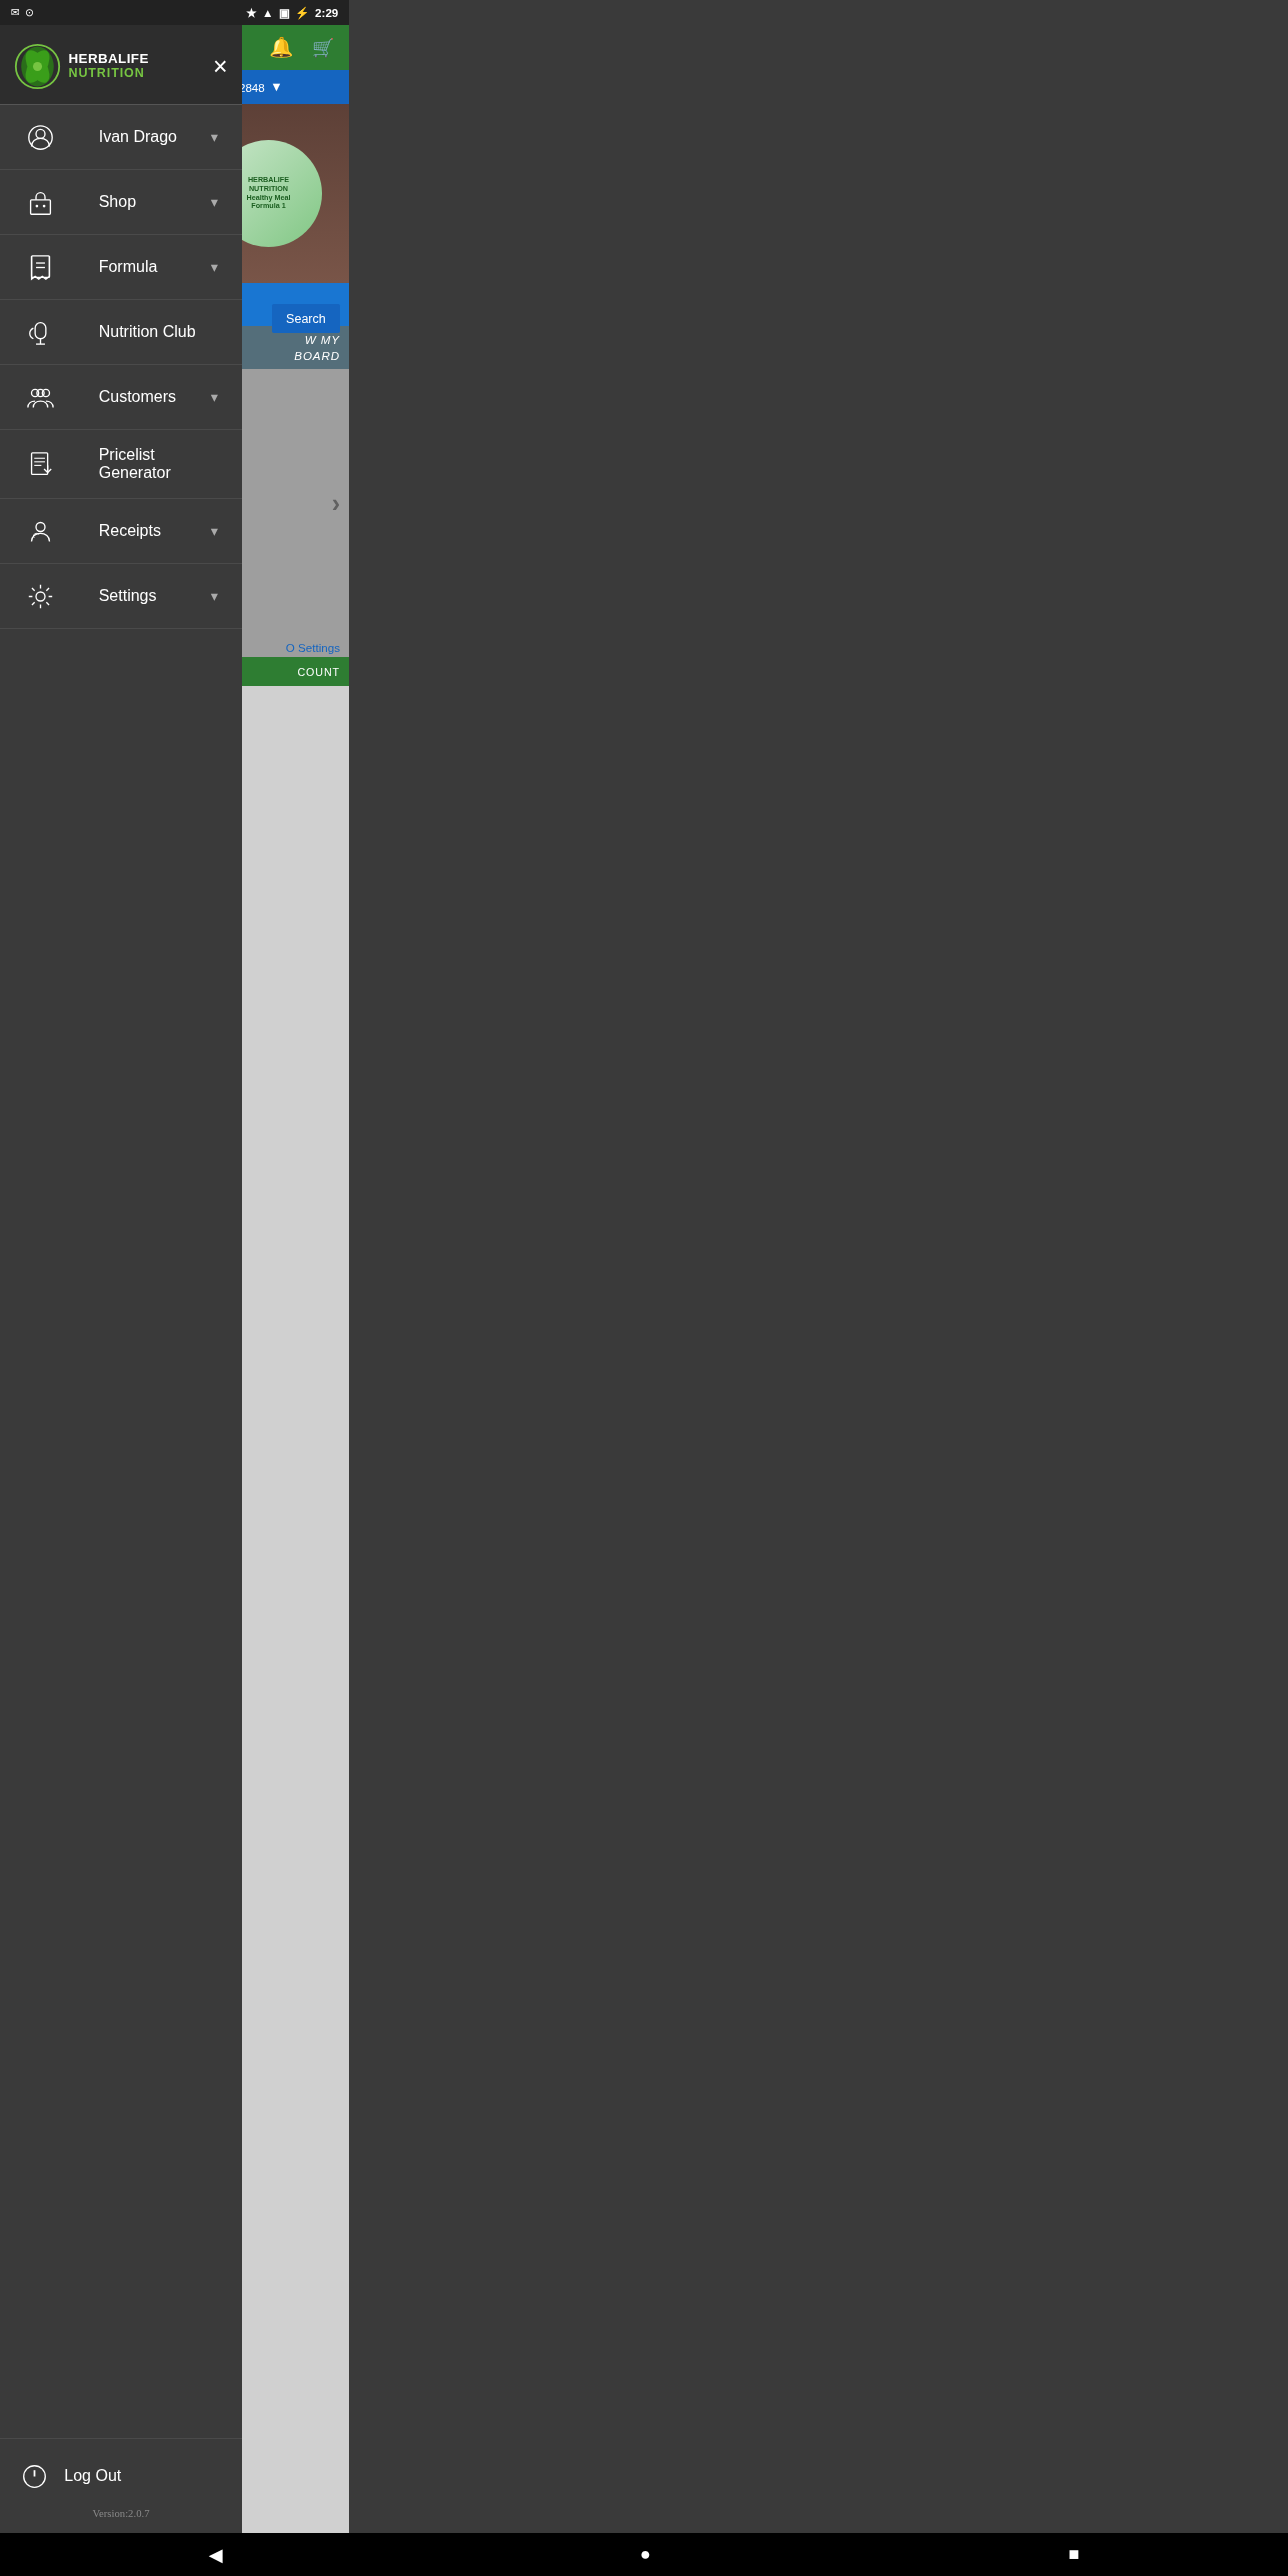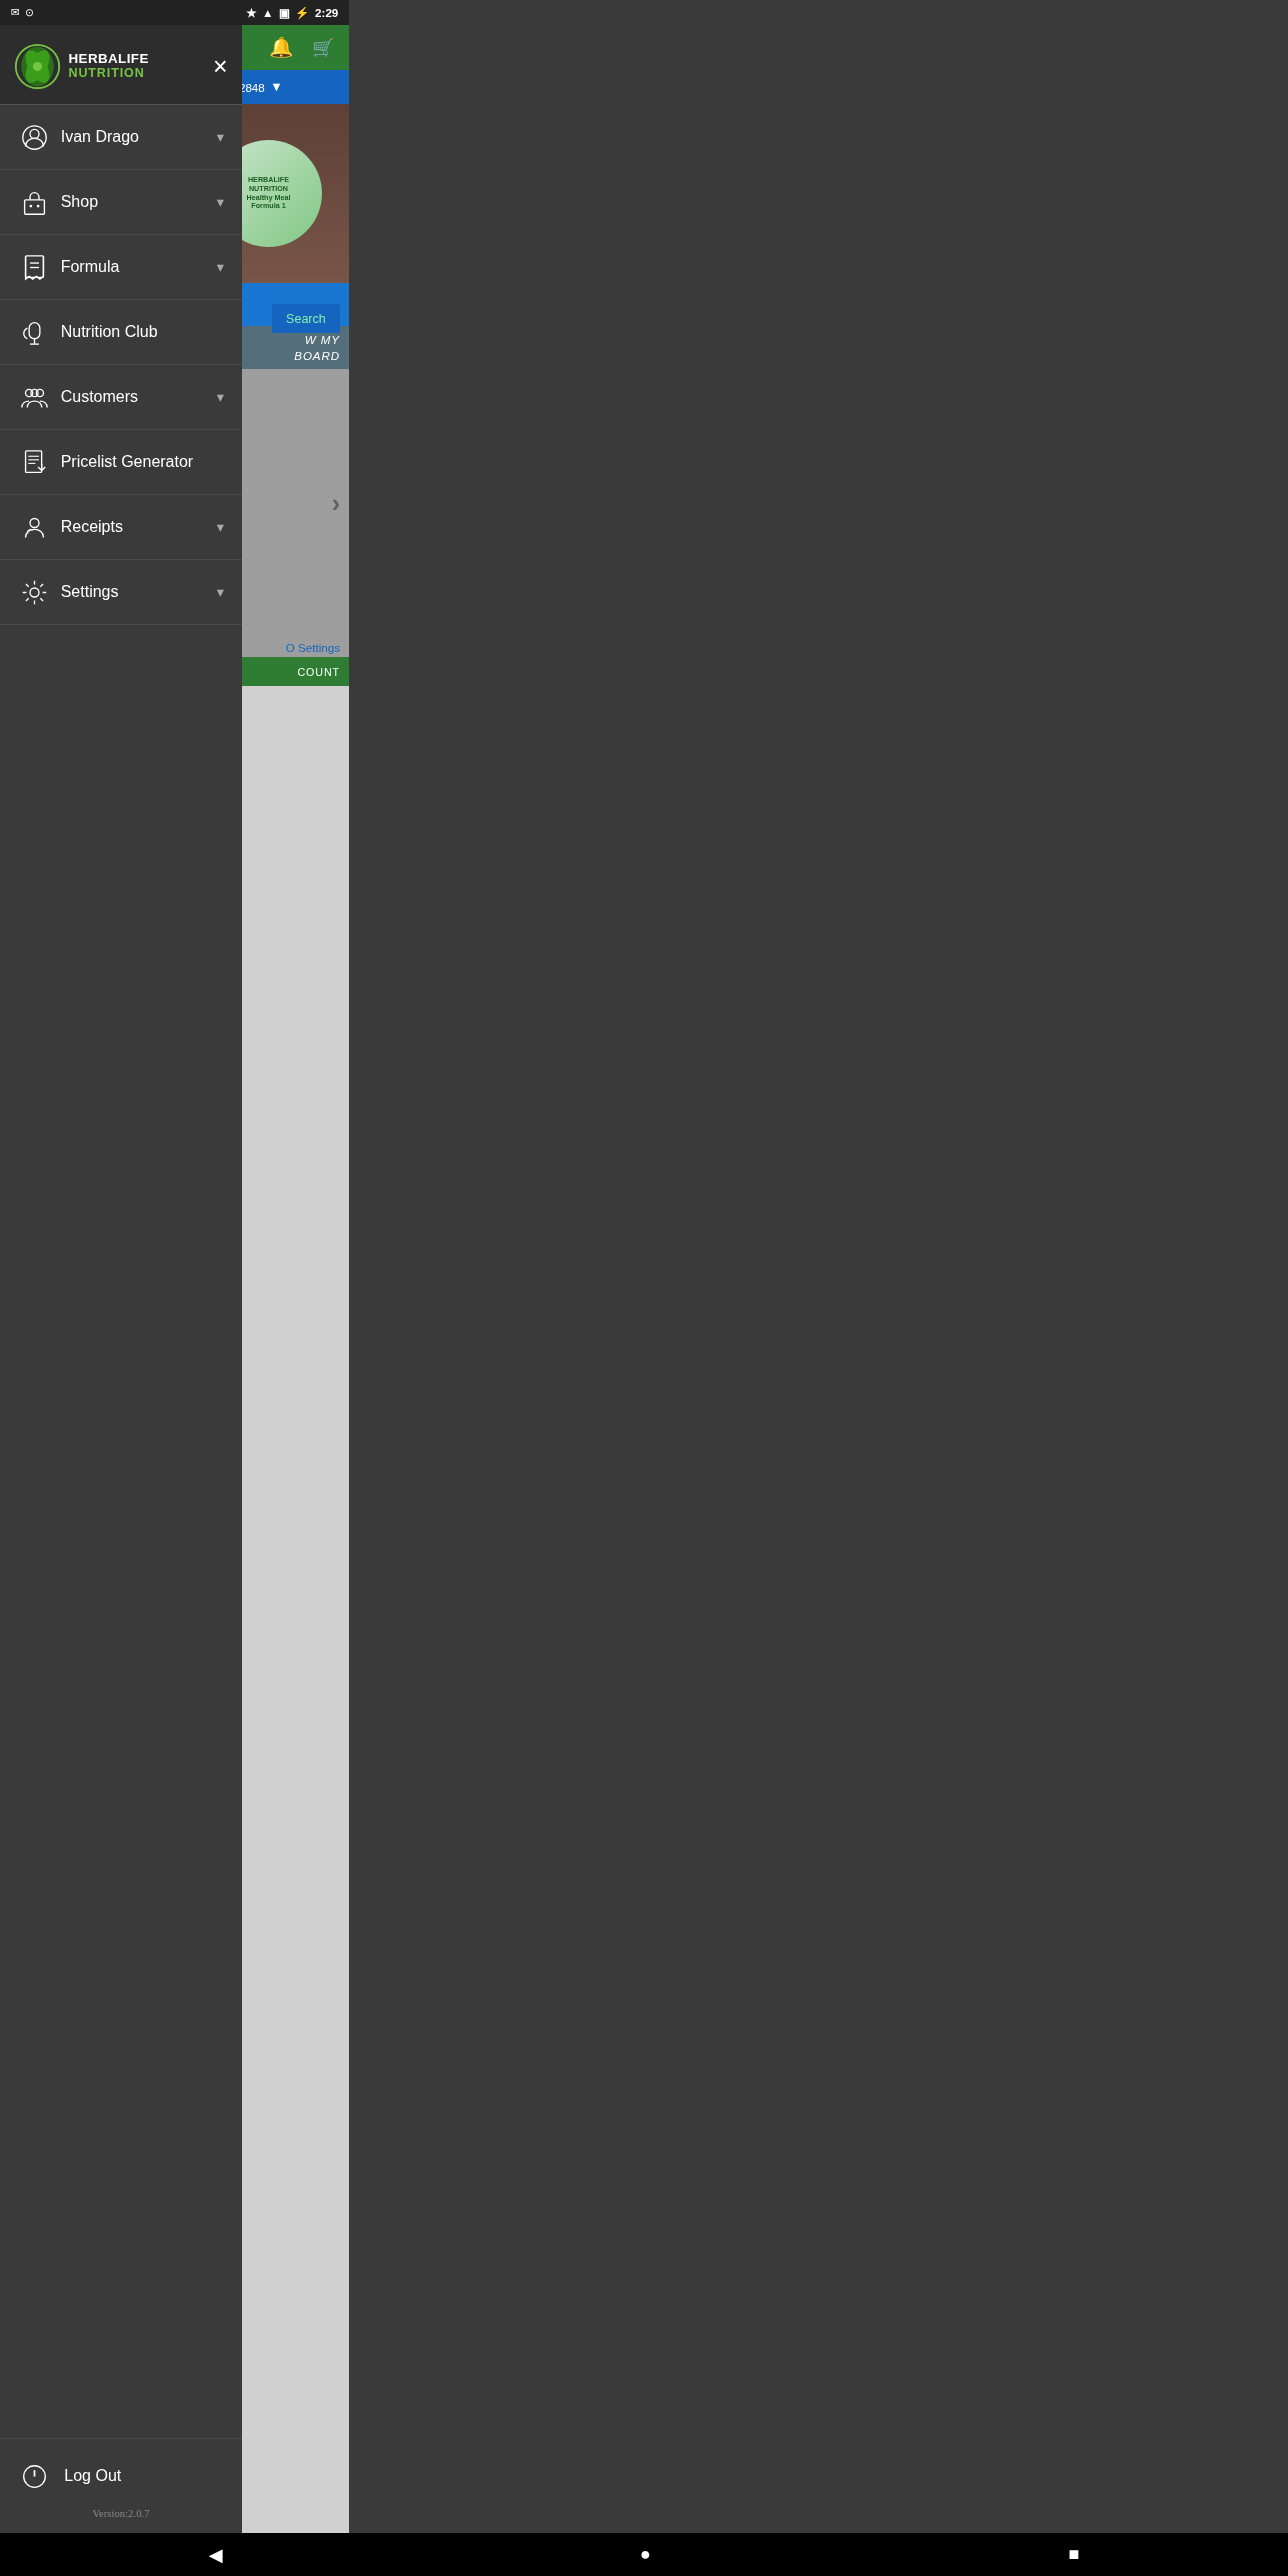--- a/index.html
+++ b/index.html
@@ -107,21 +107,21 @@
       background: #1976d2;
       height: 43px;
       display: flex;
       align-items: center;
       justify-content: flex-end;
       padding-right: 9px;
     }
 
     .bg-search-btn {
       background: #1565c0;
-      color: #86efac;
+      color: #ffffff;
       border: none;
       padding: 7.2px 14.3px;
       font-size: 12.5px;
       border-radius: 1.8px;
       margin-top: 28px;
     }
 
     .bg-dashboard-btn {
       background: #546e7a;
       height: 43px;
@@ -231,24 +231,25 @@
     }
 
     .nav-items {
       flex: 1;
       overflow-y: auto;
     }
 
     .nav-item {
       display: flex;
       align-items: center;
-      padding: 16px 18px;
+      padding: 16px 24px;
       border-bottom: 0.9px solid #4a4a4a;
       cursor: pointer;
       color: white;
+      gap: 32px;
     }
 
     .nav-icon {
       width: 32px;
       height: 32px;
       display: flex;
       align-items: center;
       justify-content: center;
       flex-shrink: 0;
     }

